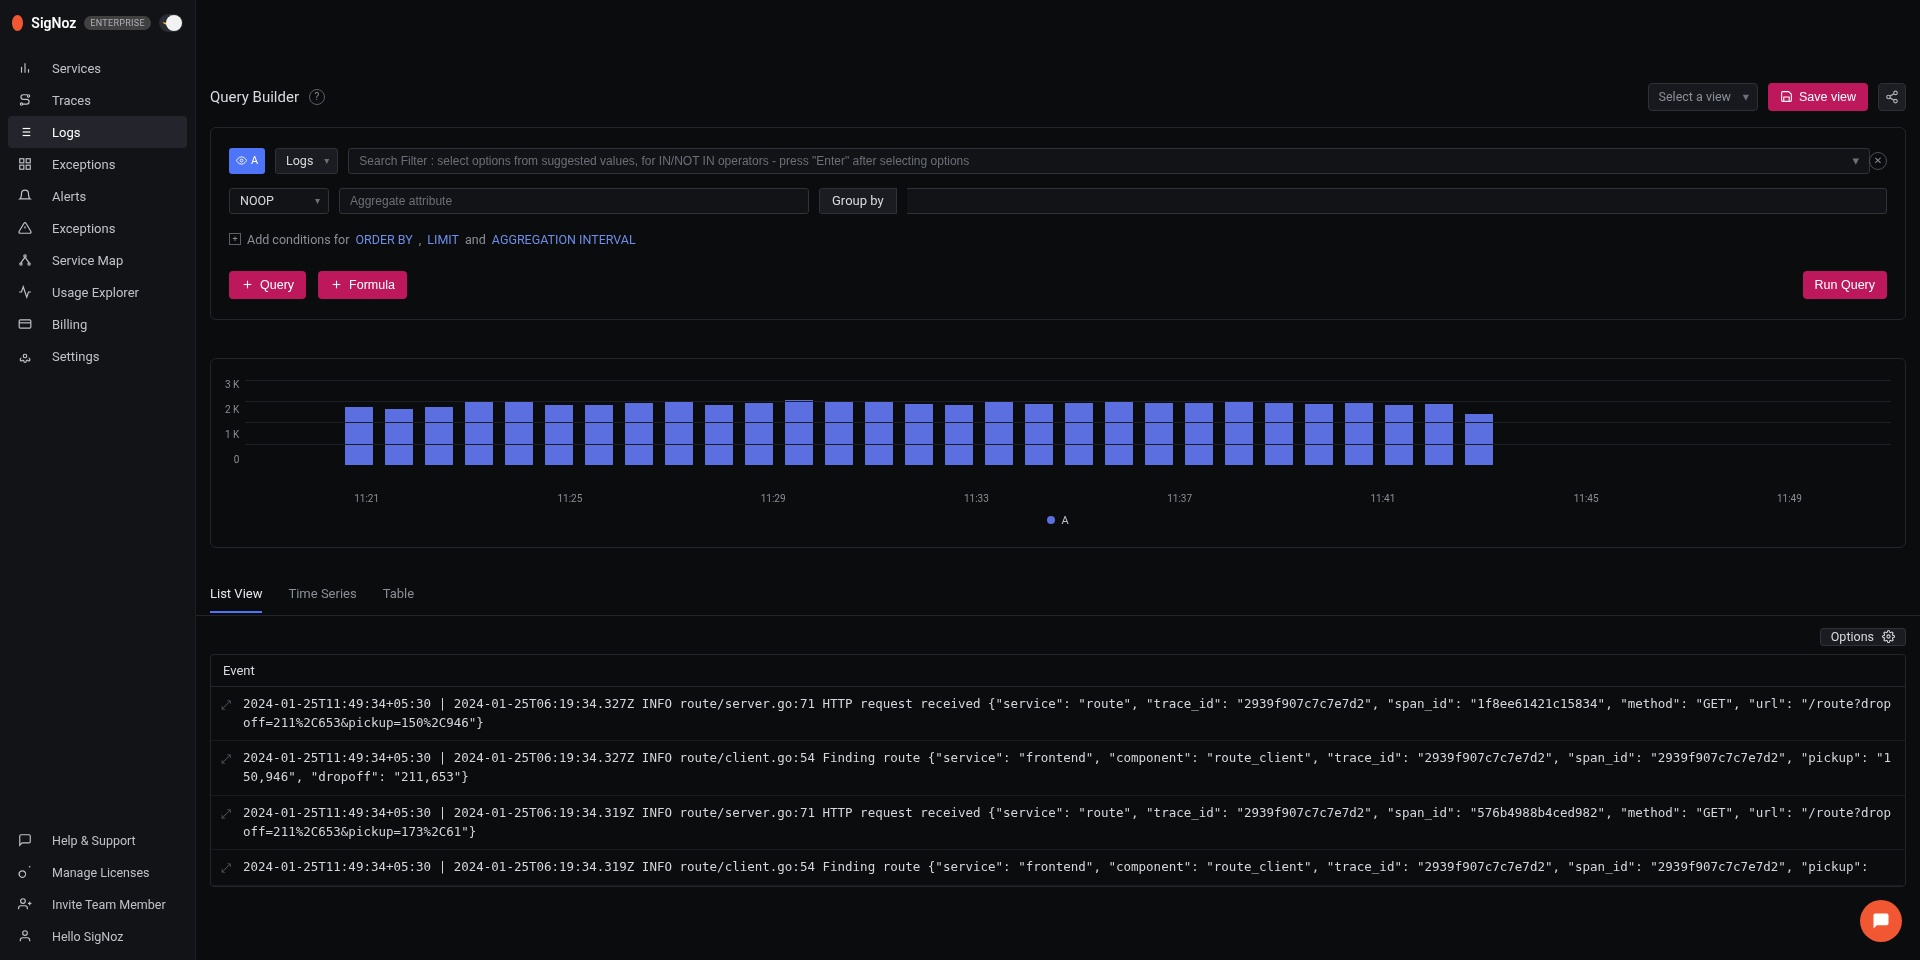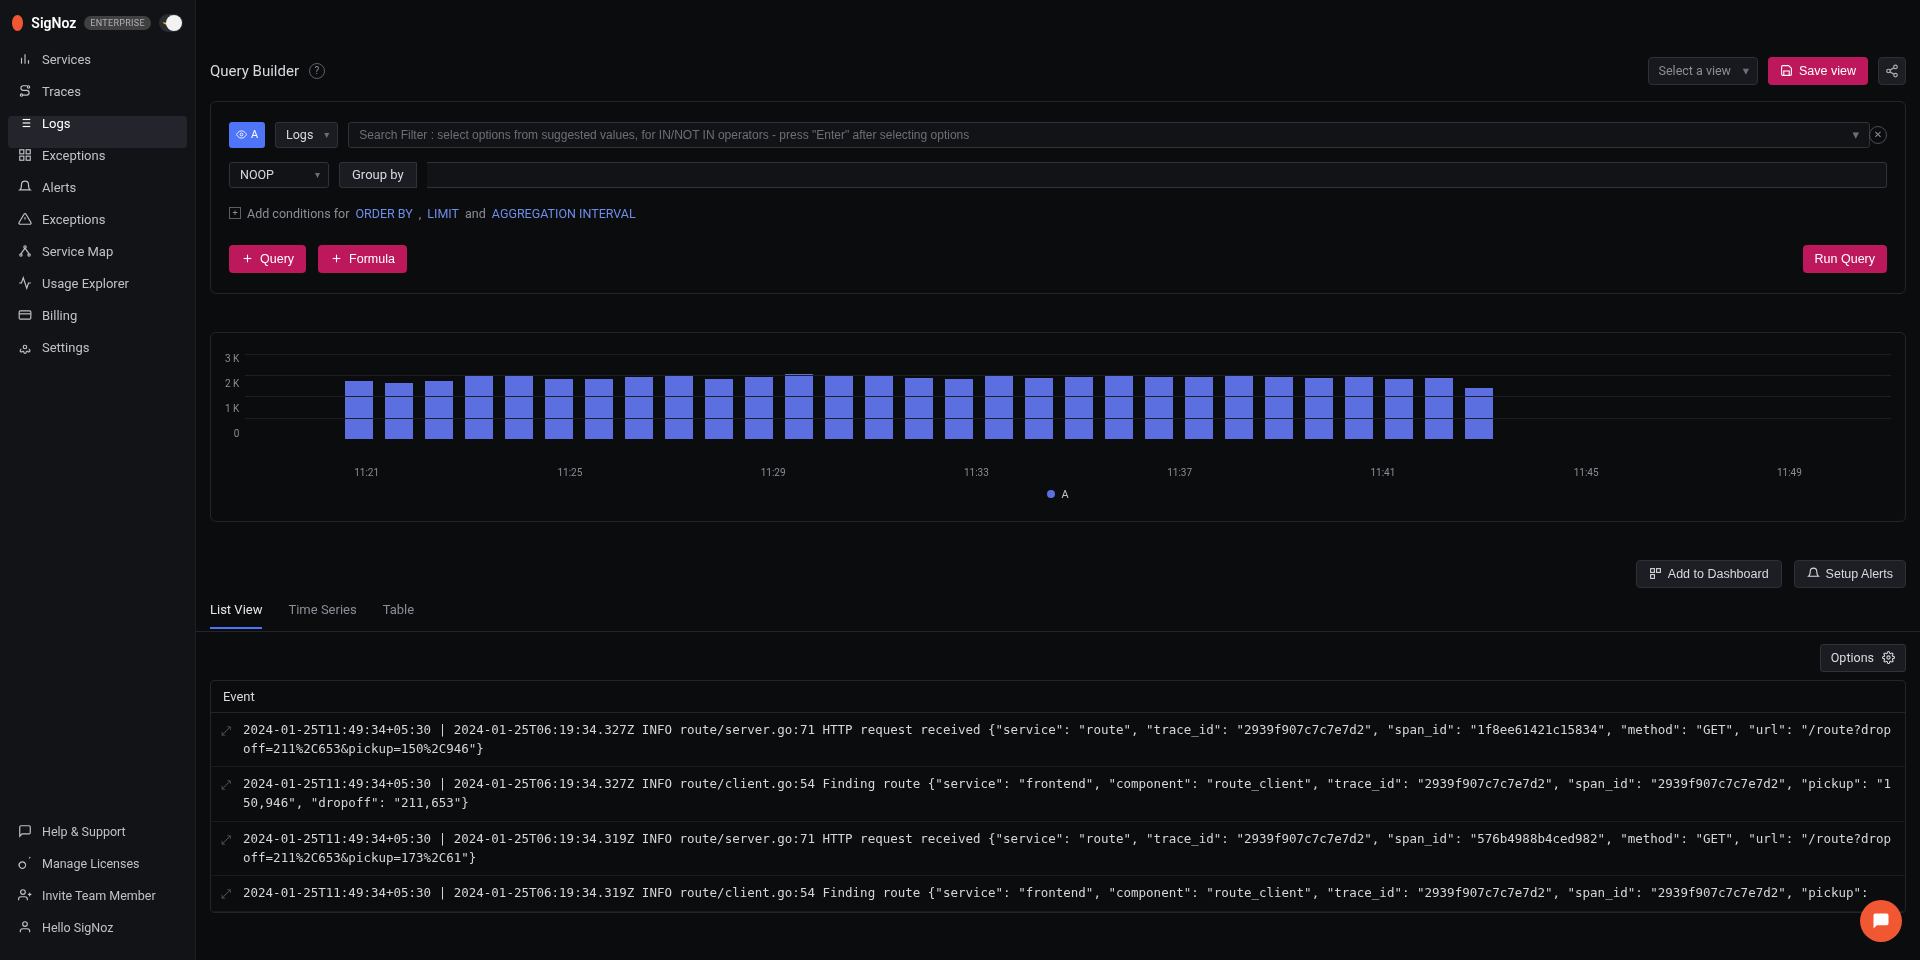--- a/index.html
+++ b/index.html
@@ -54,22 +54,22 @@
   .theme-toggle::after {
     content: "";
     position: absolute; right: 1px; top: 1px;
     width: 16px; height: 16px;
     background: #f2f2f2;
     border-radius: 50%;
   }
   .nav { padding: 6px 8px; flex: 1; }
   .nav-item {
     display: flex;
-    align-items: flex-start;
-    gap: 10px;
+    align-items: center;
+    gap: 20px;
     height: 32px;
     padding: 0 10px;
     border-radius: 4px;
     color: #c0c2c9;
     font-size: 13px;
     cursor: pointer;
   }
   .nav-item.active { background: #24252c; color: #fff; }
   .nav-icon { width: 14px; display: flex; justify-content: center; }
   .nav-icon svg { width: 14px; height: 14px; stroke: currentColor; fill: none; stroke-width: 2; }
@@ -289,21 +289,21 @@
     color: #8c8e97;
     font-size: 13px;
     cursor: pointer;
   }
   .tab.active { color: #e6e7ec; border-bottom: 2px solid #4e74f8; }
   .options-row {
     display: flex; justify-content: flex-end;
     padding: 12px 14px 8px 14px;
   }
   .options-btn {
-    height: 28px;
+    height: 18px;
     background: #1b1c22;
     border: 1px solid #303139;
     border-radius: 3px;
     color: #d9dadf;
     padding: 0 10px;
     display: flex; align-items: center; gap: 8px;
     font-size: 12.5px;
   }
 
   
@@ -533,20 +533,21 @@
         <span>Logs</span>
       </div>
       <input class="search-input" placeholder="Search Filter : select options from suggested values, for IN/NOT IN operators - press &quot;Enter&quot; after selecting options" style="">
       <span class="chev-down" style="color:#6d6f78;margin-left:-28px;">▾</span>
       <div class="circle-close">✕</div>
     </div>
     <div class="qrow2">
       <div class="wide-select">
         <span>NOOP</span>
       </div>
+      <input class="search-input gap-select" placeholder="Aggregate attribute" style="">
       <div class="groupby-label">
         <span>Group by</span>
       </div>
       <div class="groupby-input"></div>
     </div>
     <div class="conditions">
       <span class="plus-box">+</span>
       <span>Add conditions for</span>
       <span class="link">ORDER BY</span>
       <span>,</span>
@@ -631,36 +632,20 @@
         <span>11:41</span>
         <span>11:45</span>
         <span>11:49</span>
       </div>
     <div class="legend">
       <div class="legend-dot"></div>
       <span>A</span>
     </div>
   </div>
 
-  <div class="dashboard-row">
-    <button class="btn btn-secondary">
-      <svg viewBox="0 0 24 24">
-          <rect x="3" y="3" width="7" height="7"></rect>
-          <rect x="14" y="3" width="7" height="7"></rect>
-          <rect x="3" y="14" width="7" height="7"></rect>
-        </svg>
-      <span>Add to Dashboard</span>
-    </button>
-    <button class="btn btn-secondary">
-      <svg viewBox="0 0 24 24">
-          <path d="M18 8A6 6 0 0 0 6 8c0 7-3 9-3 9h18s-3-2-3-9"></path>
-        </svg>
-      <span>Setup Alerts</span>
-    </button>
-  </div>
 
   <div class="tabs" id="tabs">
       <div class="tab active">List View</div>
       <div class="tab">Time Series</div>
       <div class="tab">Table</div>
     </div>
 
   <div class="options-row">
     <div class="options-btn">
       <span>Options</span>

